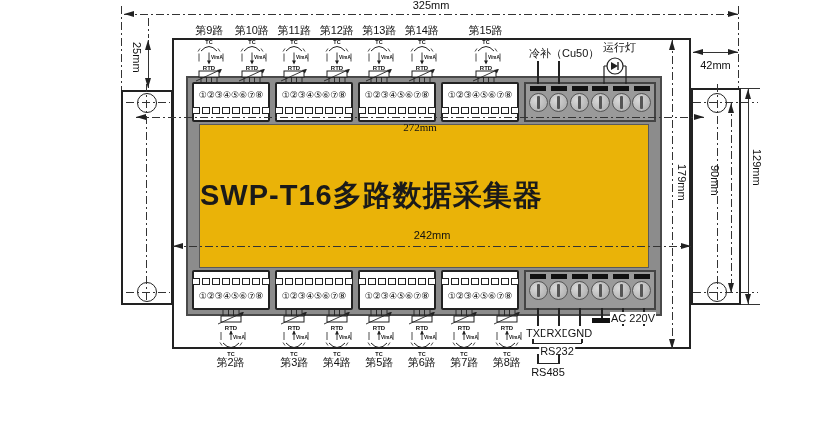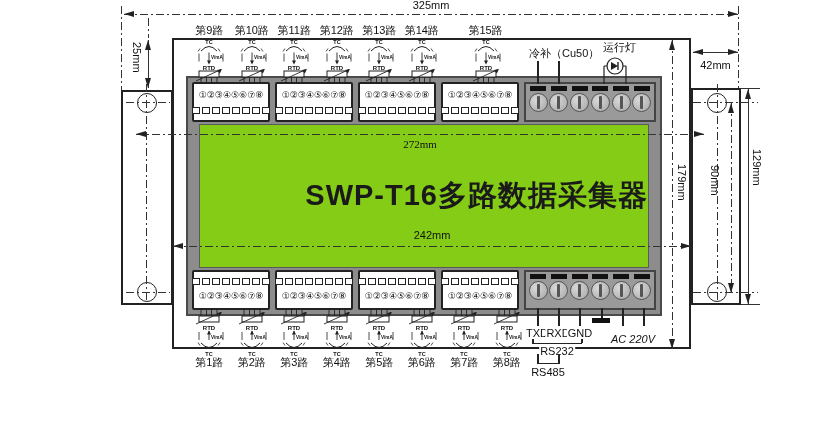--- a/index.html
+++ b/index.html
@@ -18,21 +18,21 @@
   .ad{border-left:3.5px solid transparent;border-right:3.5px solid transparent;border-top:10px solid #222;}
   .dimlab{position:absolute;font-size:11px;white-space:nowrap;color:#111;}
   .vlab{position:absolute;writing-mode:vertical-rl;font-size:11px;white-space:nowrap;color:#111;}
   
   .case{position:absolute;left:172px;top:38px;width:519px;height:311px;border:2px solid #222;background:#fff;box-sizing:border-box;}
   .bracket{position:absolute;border:2px solid #222;background:#fff;box-sizing:border-box;}
   .hole{position:absolute;width:20px;height:20px;border:1.5px solid #222;border-radius:50%;background:#fff;box-sizing:border-box;}
   
   .panel{position:absolute;left:186px;top:76px;width:476px;height:240px;background:#8c8c8c;border:2px solid #4a4a4a;box-sizing:border-box;display:flex;flex-direction:column;padding:4px;}
   .strip{height:40px;display:flex;gap:5px;align-items:stretch;}
-  .window{flex:1;margin:2px 7px;background:#84cc16;border:1px solid #5a5a5a;display:flex;align-items:center;justify-content:flex-end;}
+  .window{flex:1;margin:2px 7px;background:#eab308;border:1px solid #5a5a5a;display:flex;align-items:center;justify-content:flex-start;}
   .title{font-size:29px;font-weight:bold;letter-spacing:1px;color:#1a1a1a;}
   .tgroup{flex:1;min-width:0;background:#fff;border:2px solid #222;border-radius:2px;display:flex;flex-direction:column;justify-content:space-evenly;align-items:center;box-sizing:border-box;}
   .tdigits{font-size:9px;white-space:nowrap;color:#111;font-family:"DejaVu Sans",sans-serif;line-height:11px;}
   .tslots{display:flex;gap:2px;}
   .tslots i{display:block;width:6px;height:5px;border:1px solid #222;background:#fff;}
   .sblock{width:132px;flex:none;background:#9a9a9a;border:2px solid #444;box-sizing:border-box;display:flex;padding:2px 1px;justify-content:space-evenly;}
   .scell{display:flex;flex-direction:column;align-items:center;gap:2px;}
   .sbar{width:16px;height:5px;background:#111;}
   .screw{width:19px;height:19px;border-radius:50%;background:radial-gradient(circle at 35% 35%,#d9d9d9,#a6a6a6);border:1px solid #555;position:relative;box-sizing:border-box;}
   .screw i{position:absolute;left:50%;top:2px;bottom:2px;width:3px;margin-left:-1.5px;background:#555;border-radius:1px;}
@@ -302,21 +302,21 @@
           <div class="scell">
             <div class="sbar"></div>
             <div class="screw">
               <i></i>
             </div>
           </div>
         </div>
     </div>
   </div>
 
-  <div class="abs" style="left:136px;top:134px;width:568px;height:1px;z-index:5;font-family:Liberation Serif, serif;">
+  <div class="abs" style="left:136px;top:117px;width:568px;height:1px;z-index:5;font-family:Liberation Serif, serif;">
     <div class="ddh" style="left:0;top:0;width:100%;"></div>
     <div class="al" style="left:0;top:-3px;"></div>
     <div class="ar" style="right:0;top:-3px;"></div>
     <div class="dimlab" style="left:50%;top:4px;transform:translateX(-50%);">272mm</div>
   </div>
 
   <div class="abs" style="left:173px;top:246px;width:518px;height:1px;z-index:5;">
     <div class="ddh" style="left:0;top:0;width:100%;"></div>
     <div class="al" style="left:0;top:-3px;"></div>
     <div class="ar" style="right:0;top:-3px;"></div>
@@ -475,161 +475,144 @@
       <path d="M30,2 l-5,1 2.8,3.6 z" fill="#222"></path>
       <text x="17" y="19.5" text-anchor="middle" font-size="6" font-weight="bold">RTD</text>
       <path d="M17,21 V30" stroke="#222" stroke-width="0.9" fill="none"></path>
       <path d="M17,20.5 l-2,4 h4 z" fill="#222"></path>
       <path d="M7,22 v8 M31,22 v8" stroke="#222" stroke-width="0.8" fill="none"></path>
       <text x="19" y="28.5" font-size="4.6" font-weight="bold">V/mA</text>
       <path d="M9,33 Q17,42 25,33" fill="none" stroke="#222" stroke-width="1"></path>
       <path d="M8,35.5 l-2,-3 M26,35.5 l2,-3" stroke="#222" stroke-width="0.8" fill="none"></path>
       <text x="17" y="45.5" text-anchor="middle" font-size="5.5" font-weight="bold">TC</text>
     </svg>
-    <div class="ch-label">第1路</div>
-  </div>
+    <div class="ch-label">第2路</div>
+  </div>
+      </div>
+    <div class="chslot">
         <div class="cluster">
     <svg class="cl" viewBox="0 0 34 46">
       <path d="M9,0 V6 M14.5,0 V6 M19.5,0 V6 M25,0 V6" stroke="#222" stroke-width="0.9" fill="none"></path>
       <rect x="7" y="6" width="20" height="6" fill="#fff" stroke="#222" stroke-width="1"></rect>
       <path d="M4,14 L29,2.5" stroke="#222" stroke-width="0.9" fill="none"></path>
       <path d="M30,2 l-5,1 2.8,3.6 z" fill="#222"></path>
       <text x="17" y="19.5" text-anchor="middle" font-size="6" font-weight="bold">RTD</text>
       <path d="M17,21 V30" stroke="#222" stroke-width="0.9" fill="none"></path>
       <path d="M17,20.5 l-2,4 h4 z" fill="#222"></path>
       <path d="M7,22 v8 M31,22 v8" stroke="#222" stroke-width="0.8" fill="none"></path>
       <text x="19" y="28.5" font-size="4.6" font-weight="bold">V/mA</text>
       <path d="M9,33 Q17,42 25,33" fill="none" stroke="#222" stroke-width="1"></path>
       <path d="M8,35.5 l-2,-3 M26,35.5 l2,-3" stroke="#222" stroke-width="0.8" fill="none"></path>
       <text x="17" y="45.5" text-anchor="middle" font-size="5.5" font-weight="bold">TC</text>
     </svg>
-    <div class="ch-label">第2路</div>
-  </div>
-      </div>
-    <div class="chslot">
+    <div class="ch-label">第3路</div>
+  </div>
         <div class="cluster">
     <svg class="cl" viewBox="0 0 34 46">
       <path d="M9,0 V6 M14.5,0 V6 M19.5,0 V6 M25,0 V6" stroke="#222" stroke-width="0.9" fill="none"></path>
       <rect x="7" y="6" width="20" height="6" fill="#fff" stroke="#222" stroke-width="1"></rect>
       <path d="M4,14 L29,2.5" stroke="#222" stroke-width="0.9" fill="none"></path>
       <path d="M30,2 l-5,1 2.8,3.6 z" fill="#222"></path>
       <text x="17" y="19.5" text-anchor="middle" font-size="6" font-weight="bold">RTD</text>
       <path d="M17,21 V30" stroke="#222" stroke-width="0.9" fill="none"></path>
       <path d="M17,20.5 l-2,4 h4 z" fill="#222"></path>
       <path d="M7,22 v8 M31,22 v8" stroke="#222" stroke-width="0.8" fill="none"></path>
       <text x="19" y="28.5" font-size="4.6" font-weight="bold">V/mA</text>
       <path d="M9,33 Q17,42 25,33" fill="none" stroke="#222" stroke-width="1"></path>
       <path d="M8,35.5 l-2,-3 M26,35.5 l2,-3" stroke="#222" stroke-width="0.8" fill="none"></path>
       <text x="17" y="45.5" text-anchor="middle" font-size="5.5" font-weight="bold">TC</text>
     </svg>
-    <div class="ch-label">第3路</div>
-  </div>
+    <div class="ch-label">第4路</div>
+  </div>
+      </div>
+    <div class="chslot">
         <div class="cluster">
     <svg class="cl" viewBox="0 0 34 46">
       <path d="M9,0 V6 M14.5,0 V6 M19.5,0 V6 M25,0 V6" stroke="#222" stroke-width="0.9" fill="none"></path>
       <rect x="7" y="6" width="20" height="6" fill="#fff" stroke="#222" stroke-width="1"></rect>
       <path d="M4,14 L29,2.5" stroke="#222" stroke-width="0.9" fill="none"></path>
       <path d="M30,2 l-5,1 2.8,3.6 z" fill="#222"></path>
       <text x="17" y="19.5" text-anchor="middle" font-size="6" font-weight="bold">RTD</text>
       <path d="M17,21 V30" stroke="#222" stroke-width="0.9" fill="none"></path>
       <path d="M17,20.5 l-2,4 h4 z" fill="#222"></path>
       <path d="M7,22 v8 M31,22 v8" stroke="#222" stroke-width="0.8" fill="none"></path>
       <text x="19" y="28.5" font-size="4.6" font-weight="bold">V/mA</text>
       <path d="M9,33 Q17,42 25,33" fill="none" stroke="#222" stroke-width="1"></path>
       <path d="M8,35.5 l-2,-3 M26,35.5 l2,-3" stroke="#222" stroke-width="0.8" fill="none"></path>
       <text x="17" y="45.5" text-anchor="middle" font-size="5.5" font-weight="bold">TC</text>
     </svg>
-    <div class="ch-label">第4路</div>
-  </div>
-      </div>
-    <div class="chslot">
+    <div class="ch-label">第5路</div>
+  </div>
         <div class="cluster">
     <svg class="cl" viewBox="0 0 34 46">
       <path d="M9,0 V6 M14.5,0 V6 M19.5,0 V6 M25,0 V6" stroke="#222" stroke-width="0.9" fill="none"></path>
       <rect x="7" y="6" width="20" height="6" fill="#fff" stroke="#222" stroke-width="1"></rect>
       <path d="M4,14 L29,2.5" stroke="#222" stroke-width="0.9" fill="none"></path>
       <path d="M30,2 l-5,1 2.8,3.6 z" fill="#222"></path>
       <text x="17" y="19.5" text-anchor="middle" font-size="6" font-weight="bold">RTD</text>
       <path d="M17,21 V30" stroke="#222" stroke-width="0.9" fill="none"></path>
       <path d="M17,20.5 l-2,4 h4 z" fill="#222"></path>
       <path d="M7,22 v8 M31,22 v8" stroke="#222" stroke-width="0.8" fill="none"></path>
       <text x="19" y="28.5" font-size="4.6" font-weight="bold">V/mA</text>
       <path d="M9,33 Q17,42 25,33" fill="none" stroke="#222" stroke-width="1"></path>
       <path d="M8,35.5 l-2,-3 M26,35.5 l2,-3" stroke="#222" stroke-width="0.8" fill="none"></path>
       <text x="17" y="45.5" text-anchor="middle" font-size="5.5" font-weight="bold">TC</text>
     </svg>
-    <div class="ch-label">第5路</div>
-  </div>
+    <div class="ch-label">第6路</div>
+  </div>
+      </div>
+    <div class="chslot">
         <div class="cluster">
     <svg class="cl" viewBox="0 0 34 46">
       <path d="M9,0 V6 M14.5,0 V6 M19.5,0 V6 M25,0 V6" stroke="#222" stroke-width="0.9" fill="none"></path>
       <rect x="7" y="6" width="20" height="6" fill="#fff" stroke="#222" stroke-width="1"></rect>
       <path d="M4,14 L29,2.5" stroke="#222" stroke-width="0.9" fill="none"></path>
       <path d="M30,2 l-5,1 2.8,3.6 z" fill="#222"></path>
       <text x="17" y="19.5" text-anchor="middle" font-size="6" font-weight="bold">RTD</text>
       <path d="M17,21 V30" stroke="#222" stroke-width="0.9" fill="none"></path>
       <path d="M17,20.5 l-2,4 h4 z" fill="#222"></path>
       <path d="M7,22 v8 M31,22 v8" stroke="#222" stroke-width="0.8" fill="none"></path>
       <text x="19" y="28.5" font-size="4.6" font-weight="bold">V/mA</text>
       <path d="M9,33 Q17,42 25,33" fill="none" stroke="#222" stroke-width="1"></path>
       <path d="M8,35.5 l-2,-3 M26,35.5 l2,-3" stroke="#222" stroke-width="0.8" fill="none"></path>
       <text x="17" y="45.5" text-anchor="middle" font-size="5.5" font-weight="bold">TC</text>
     </svg>
-    <div class="ch-label">第6路</div>
-  </div>
-      </div>
-    <div class="chslot">
+    <div class="ch-label">第7路</div>
+  </div>
         <div class="cluster">
     <svg class="cl" viewBox="0 0 34 46">
       <path d="M9,0 V6 M14.5,0 V6 M19.5,0 V6 M25,0 V6" stroke="#222" stroke-width="0.9" fill="none"></path>
       <rect x="7" y="6" width="20" height="6" fill="#fff" stroke="#222" stroke-width="1"></rect>
       <path d="M4,14 L29,2.5" stroke="#222" stroke-width="0.9" fill="none"></path>
       <path d="M30,2 l-5,1 2.8,3.6 z" fill="#222"></path>
       <text x="17" y="19.5" text-anchor="middle" font-size="6" font-weight="bold">RTD</text>
       <path d="M17,21 V30" stroke="#222" stroke-width="0.9" fill="none"></path>
       <path d="M17,20.5 l-2,4 h4 z" fill="#222"></path>
       <path d="M7,22 v8 M31,22 v8" stroke="#222" stroke-width="0.8" fill="none"></path>
       <text x="19" y="28.5" font-size="4.6" font-weight="bold">V/mA</text>
       <path d="M9,33 Q17,42 25,33" fill="none" stroke="#222" stroke-width="1"></path>
       <path d="M8,35.5 l-2,-3 M26,35.5 l2,-3" stroke="#222" stroke-width="0.8" fill="none"></path>
       <text x="17" y="45.5" text-anchor="middle" font-size="5.5" font-weight="bold">TC</text>
     </svg>
-    <div class="ch-label">第7路</div>
-  </div>
-        <div class="cluster">
-    <svg class="cl" viewBox="0 0 34 46">
-      <path d="M9,0 V6 M14.5,0 V6 M19.5,0 V6 M25,0 V6" stroke="#222" stroke-width="0.9" fill="none"></path>
-      <rect x="7" y="6" width="20" height="6" fill="#fff" stroke="#222" stroke-width="1"></rect>
-      <path d="M4,14 L29,2.5" stroke="#222" stroke-width="0.9" fill="none"></path>
-      <path d="M30,2 l-5,1 2.8,3.6 z" fill="#222"></path>
-      <text x="17" y="19.5" text-anchor="middle" font-size="6" font-weight="bold">RTD</text>
-      <path d="M17,21 V30" stroke="#222" stroke-width="0.9" fill="none"></path>
-      <path d="M17,20.5 l-2,4 h4 z" fill="#222"></path>
-      <path d="M7,22 v8 M31,22 v8" stroke="#222" stroke-width="0.8" fill="none"></path>
-      <text x="19" y="28.5" font-size="4.6" font-weight="bold">V/mA</text>
-      <path d="M9,33 Q17,42 25,33" fill="none" stroke="#222" stroke-width="1"></path>
-      <path d="M8,35.5 l-2,-3 M26,35.5 l2,-3" stroke="#222" stroke-width="0.8" fill="none"></path>
-      <text x="17" y="45.5" text-anchor="middle" font-size="5.5" font-weight="bold">TC</text>
-    </svg>
     <div class="ch-label">第8路</div>
   </div>
       </div>
     <div class="chright">
       <div class="drop" style="left:9px;top:-2px;height:18px;"></div>
       <div class="drop" style="left:30px;top:-2px;height:18px;"></div>
       <div class="drop" style="left:51px;top:-2px;height:18px;"></div>
       <div class="drop" style="left:94px;top:-2px;height:18px;"></div>
       <div class="drop" style="left:115px;top:-2px;height:18px;"></div>
 
       <div class="drop" style="left:72.5px;top:-2px;height:10px;width:2px;"></div>
       <div class="abs" style="left:64px;top:8px;width:18px;height:5px;background:#111;"></div>
       <div class="smlab" style="left:9px;top:17px;transform:translateX(-50%);">TXD</div>
       <div class="smlab" style="left:30px;top:17px;transform:translateX(-50%);">RXD</div>
       <div class="smlab" style="left:52px;top:17px;transform:translateX(-50%);">GND</div>
-      <div class="smlab" style="left:105px;top:23px;transform:translateX(-50%);font-style:italic;">AC 220V</div>
+      <div class="smlab" style="left:105px;top:2px;transform:translateX(-50%);">AC 220V</div>
 
       <div class="slh" style="left:4px;top:33px;width:50px;background:#222;"></div>
       <div class="tick4" style="left:4px;top:29px;"></div>
       <div class="tick4" style="left:53px;top:29px;"></div>
       <div class="smlab" style="left:29px;top:35px;transform:translateX(-50%);">RS232</div>
 
       <div class="drop" style="left:9px;top:44px;height:10px;"></div>
       <div class="drop" style="left:30px;top:44px;height:10px;"></div>
       <div class="slh" style="left:9px;top:53px;width:22px;background:#222;"></div>
       <div class="smlab" style="left:20px;top:56px;transform:translateX(-50%);">RS485</div>

